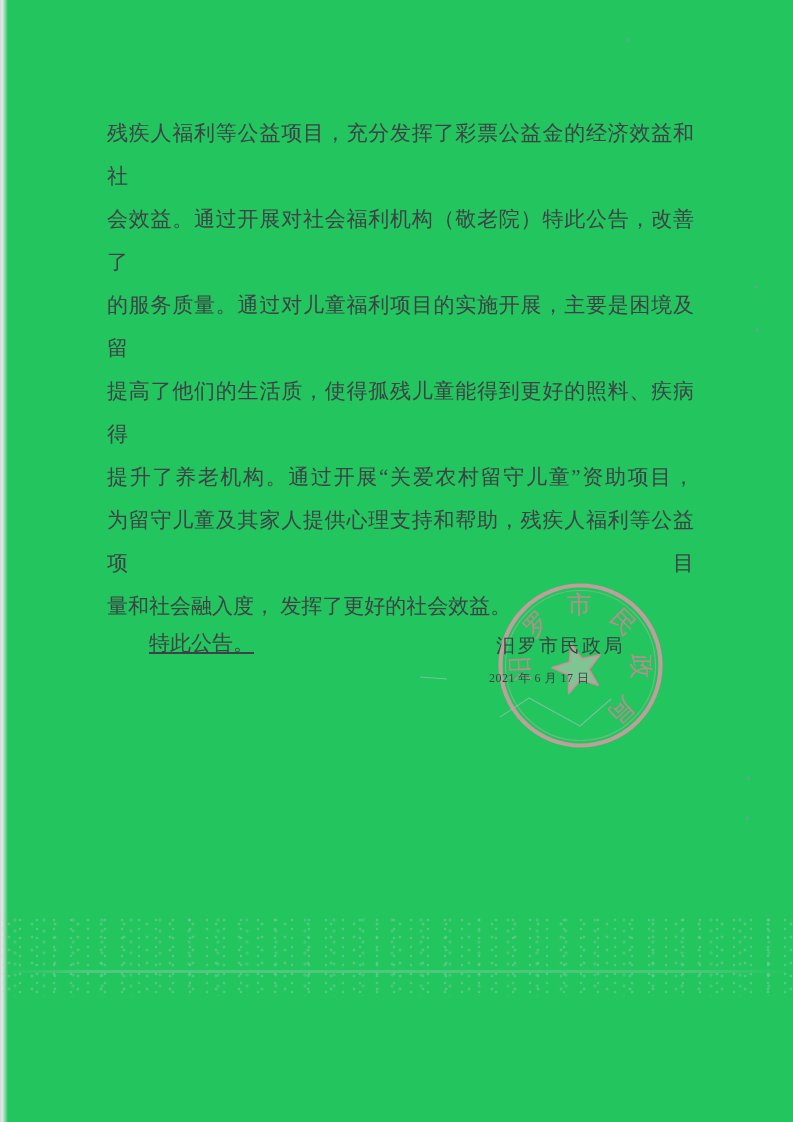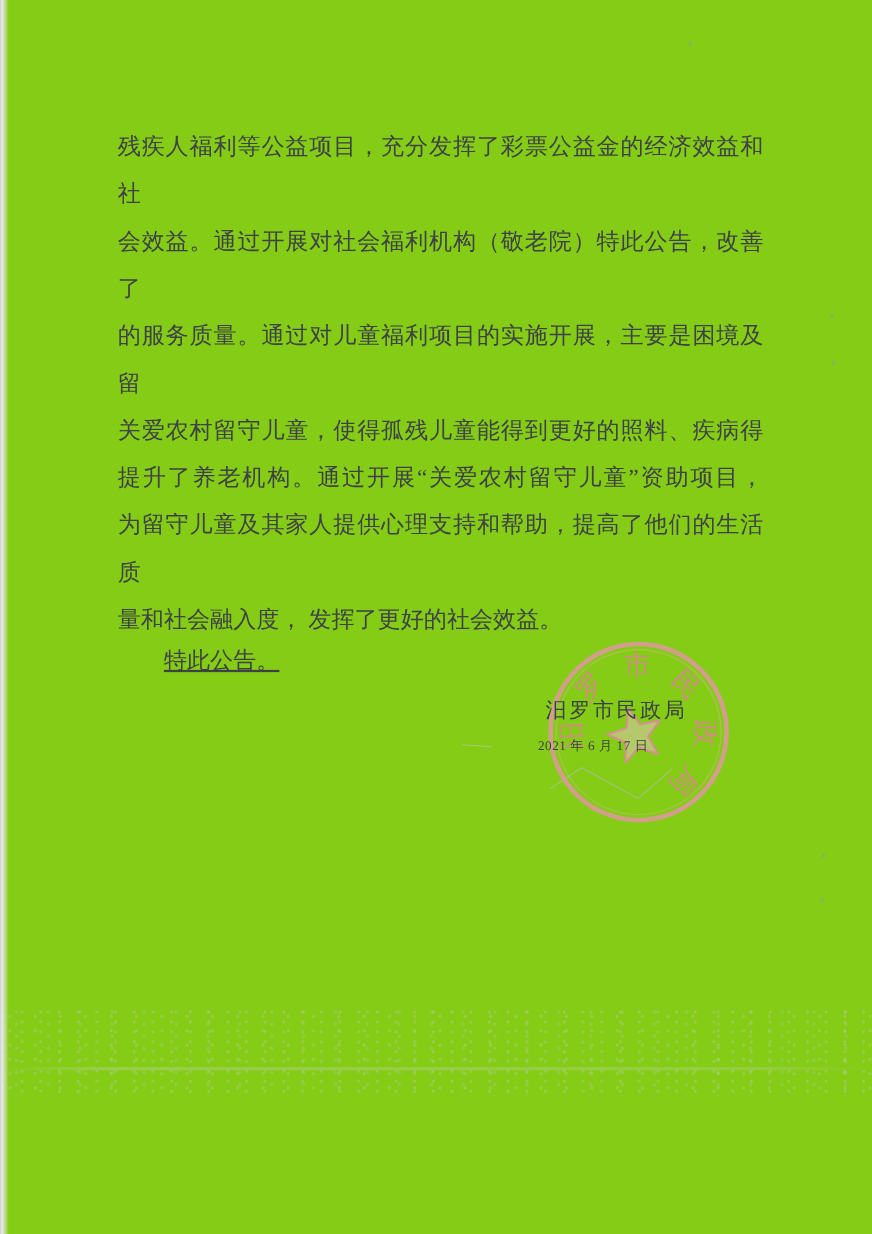--- a/index.html
+++ b/index.html
@@ -1,19 +1,19 @@
 <!DOCTYPE html>
 <html><head>
 <meta charset="utf-8">
 <style>
   html,body{margin:0;padding:0;background:#ffffff;}
   .page{
     position:relative;
     width:793px;height:1122px;
-    background:#84cc16;
+    background:#22c55e;
     overflow:hidden;
     font-family:"Liberation Serif","DejaVu Serif",serif;
   }
   .scan-edge-left{
     position:absolute;left:0;top:0;width:8px;height:1122px;
     background:linear-gradient(90deg,#cfd0d2 0px,#e9eaec 2px,rgba(252,253,254,0) 8px);
   }
   .noise-band{
     position:absolute;left:0;top:918px;width:793px;height:78px;
     background-image:
@@ -70,23 +70,23 @@
 <div class="page">
 
   <div class="scan-edge-left"></div>
   <div class="noise-band"></div>
   <div class="noise-line"></div>
 
   <div class="body-text">
     <div class="bl just">残疾人福利等公益项目，充分发挥了彩票公益金的经济效益和社</div>
     <div class="bl just">会效益。通过开展对社会福利机构（敬老院）特此公告，改善了</div>
     <div class="bl just">的服务质量。通过对儿童福利项目的实施开展，主要是困境及留</div>
-    <div class="bl just">关爱农村留守儿童，使得孤残儿童能得到更好的照料、疾病得</div>
+    <div class="bl just">提高了他们的生活质，使得孤残儿童能得到更好的照料、疾病得</div>
     <div class="bl just">提升了养老机构。通过开展“关爱农村留守儿童”资助项目，</div>
-    <div class="bl just">为留守儿童及其家人提供心理支持和帮助，提高了他们的生活质</div>
+    <div class="bl just">为留守儿童及其家人提供心理支持和帮助，残疾人福利等公益项目</div>
     <div class="bl">量和社会融入度， 发挥了更好的社会效益。</div>
     <div class="bl closing">特此公告。</div>
   </div>
 
   <div class="sig-org">汨罗市民政局</div>
   <div class="sig-date">2021 年 6 月 17 日</div>
 
   <svg class="seal-svg" viewBox="0 0 290 200" aria-hidden="true">
 
     <line x1="10" y1="107" x2="37" y2="109" stroke="#c3c9cf" stroke-width="1" opacity="0.5"></line>

